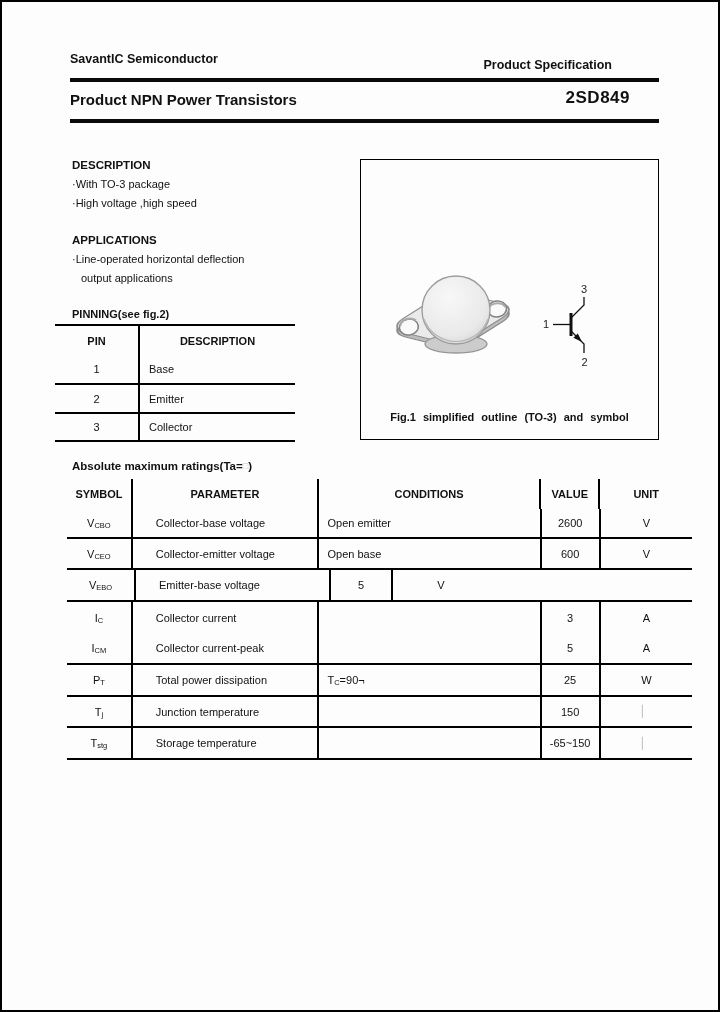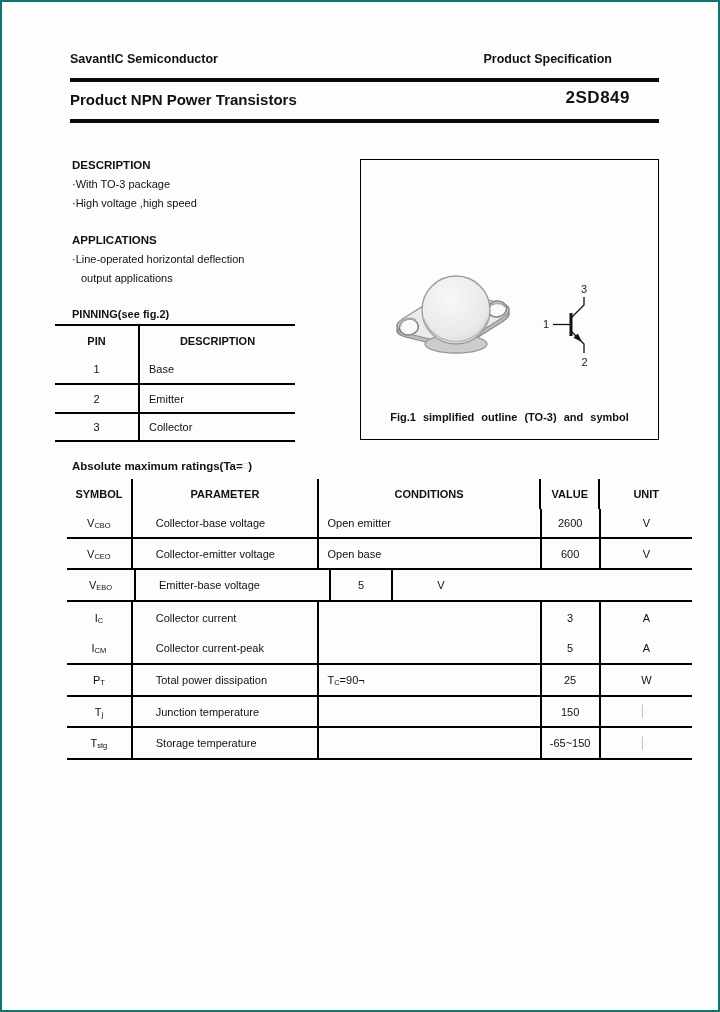--- a/index.html
+++ b/index.html
@@ -1,27 +1,27 @@
 <!DOCTYPE html>
 <html><head>
 <meta charset="utf-8">
 <style>
   html,body{margin:0;padding:0;background:#f6f6f6;}
   .page{
     position:relative;width:720px;height:1012px;box-sizing:border-box;
-    background:#fdfdfd;border:2px solid #0f766e;
+    background:#fdfdfd;border:2px solid #000000;
     font-family:"Liberation Sans",sans-serif;color:#111;overflow:hidden;
   }
   .b{font-weight:bold;}
   .abs{position:absolute;}
   .muted{color:#c4c4c4;}
 
   
   .company{left:68px;top:50px;font-size:12.5px;}
-  .docType{right:106px;top:50px;font-size:12.5px;}
+  .docType{right:106px;top:56px;font-size:12.5px;}
   .rule{left:68px;width:589px;height:4px;background:#0a0a0a;}
   .rule1{top:76px;}
   .rule2{top:117px;}
   .prodTitle{left:68px;top:89px;font-size:15px;}
   .partNum{right:88px;top:86px;font-size:17px;letter-spacing:.5px;}
 
   
   .secHead{font-size:11.5px;font-weight:bold;}
   .bodyLine{font-size:11px;}
   .descHead{left:70px;top:157px;}

